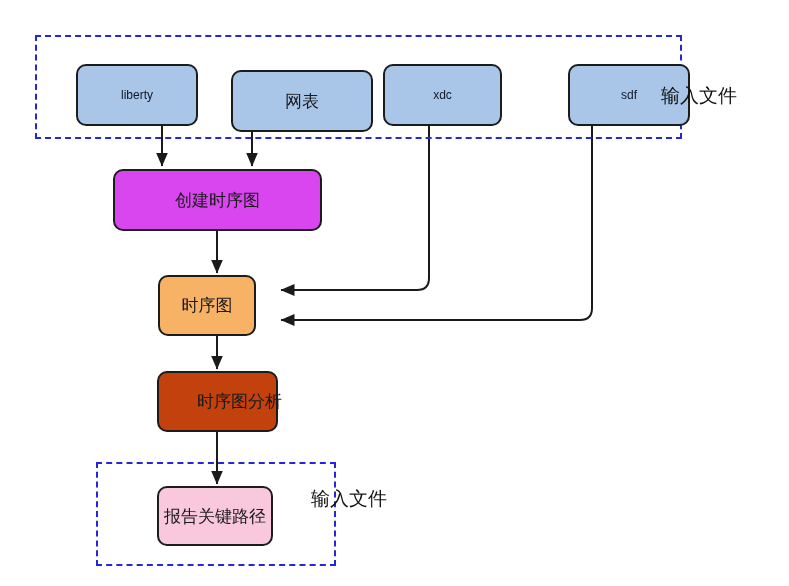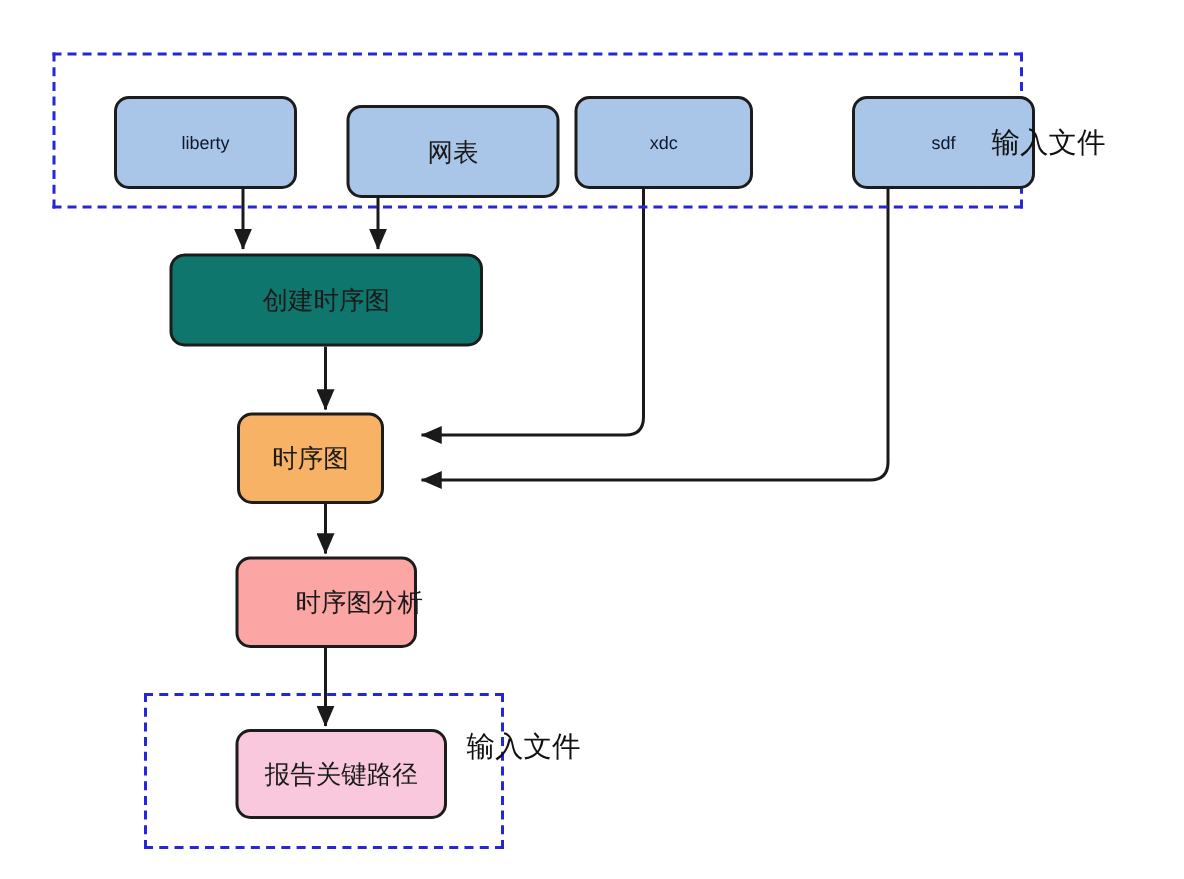--- a/index.html
+++ b/index.html
@@ -50,21 +50,21 @@
     white-space: nowrap;
   }
   .node.latin { font-size: 12px; color: #0f172a; }
   .node.liberty  { left: 76px;  top: 64px;  width: 122px; height: 62px; }
   .node.netlist  { left: 231px; top: 70px;  width: 142px; height: 62px; }
   .node.xdc      { left: 383px; top: 64px;  width: 119px; height: 62px; }
   .node.sdf      { left: 532px; top: 64px;  width: 122px; height: 62px; }
   .node.create   { left: 113px; top: 169px; width: 209px; height: 62px; }
   .node.timing   { left: 158px; top: 275px; width: 98px; height: 61px; }
   .node.analysis { left: 157px; top: 371px; width: 121px; height: 61px; }
-  .node.report   { left: 157px; top: 486px; width: 141px; height: 60px; }
+  .node.report   { left: 157px; top: 486px; width: 116px; height: 60px; }
 </style>
 </head>
 <body>
 
 <div class="stage">
 
   <svg class="connector-layer" width="789" height="586" viewBox="0 0 789 586" xmlns="http://www.w3.org/2000/svg">
     <defs>
       <marker id="arrow" viewBox="0 0 14 12" markerUnits="userSpaceOnUse" markerWidth="14" markerHeight="12" refX="13.5" refY="6" orient="auto">
         <path d="M0,0 L14,6 L0,12 Z" fill="#1a1a1a"></path>
@@ -84,18 +84,18 @@
   <div class="group-box input" style="border-color: rgb(38, 38, 216);"></div>
   <div class="group-label input">输入文件</div>
 
   <div class="group-box output" style="border-color: rgb(38, 38, 216);"></div>
   <div class="group-label output">输入文件</div>
 
   <div class="node latin liberty" style="background: rgb(169, 198, 232);">liberty</div>
   <div class="node netlist" style="background: rgb(169, 198, 232);">网表</div>
   <div class="node latin xdc" style="background: rgb(169, 198, 232);">xdc</div>
   <div class="node latin sdf" style="background: rgb(169, 198, 232); margin-left: 36px;">sdf</div>
-  <div class="node create" style="background: #0f766e;">创建时序图</div>
+  <div class="node create" style="background: #d946ef;">创建时序图</div>
   <div class="node timing" style="background: rgb(248, 178, 102);">时序图</div>
-  <div class="node analysis" style="background: #fca5a5; padding-left: 44px;">时序图分析</div>
+  <div class="node analysis" style="background: #c2410c; padding-left: 44px;">时序图分析</div>
   <div class="node report" style="background: rgb(249, 200, 220);">报告关键路径</div>
 
 </div>
 
 </body></html>

